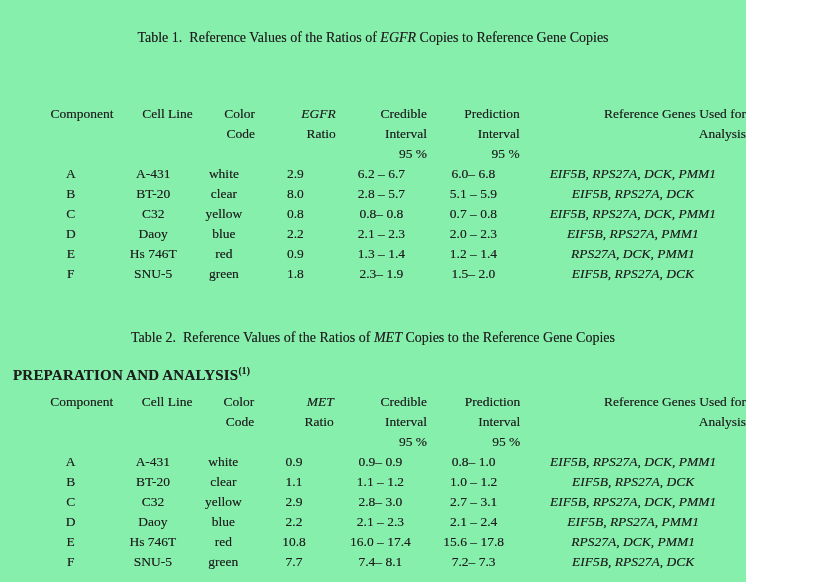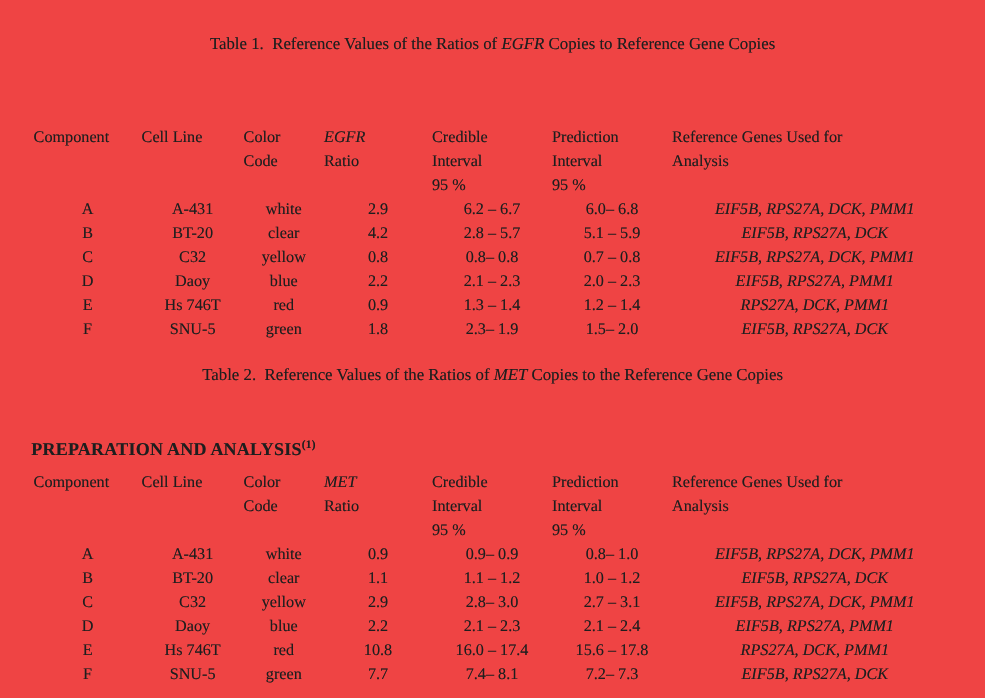--- a/index.html
+++ b/index.html
@@ -1,53 +1,53 @@
 <!DOCTYPE html>
 <html><head>
 <meta charset="utf-8">
 <style>
   html,body{margin:0;padding:0;background:#ffffff;}
   .page{
     position:relative;
-    width:821px;height:582px;
-    background:#ef4444;
+    width:746px;height:582px;
+    background:#86efac;
     color:#1e1e1e;
     font-family:"Liberation Serif", serif;
     overflow:hidden;
     text-shadow:0 0 .5px rgba(40,40,40,.55);
   }
   .table-title{
     position:absolute;left:0;width:100%;
     text-align:center;font-size:14px;line-height:18px;
     white-space:pre;
   }
   #title1{top:29px;}
-  #title2{top:305px;}
+  #title2{top:329px;}
   .section-heading{
-    position:absolute;left:26px;top:366px;
+    position:absolute;left:13px;top:366px;
     font-weight:bold;font-size:15px;letter-spacing:.2px;
   }
   .section-heading sup{font-size:9.5px;font-weight:bold;}
   table.ref{
     position:absolute;left:28px;
     border-collapse:collapse;table-layout:fixed;
     font-size:13.5px;border:none;
   }
   #table1{top:104px;}
   #table2{top:392px;}
   table.ref th{
     font-weight:normal;vertical-align:top;
     padding:0;line-height:20px;text-align:center;
   }
   table.ref td{
     text-align:center;padding:0;
     line-height:20px;height:20px;
     white-space:pre;
   }
-  table.ref th div{text-align:left;white-space:pre;}
+  table.ref th div{text-align:right;white-space:pre;}
 </style>
 </head>
 <body>
 
 <div class="page">
 
   <div class="table-title" id="title1"><span>Table 1.  Reference Values of the Ratios of </span><i>EGFR</i><span> Copies to Reference Gene Copies</span></div>
 
   <table class="ref" id="table1">
     <colgroup>
@@ -98,21 +98,21 @@
           <td>white</td>
           <td>2.9</td>
           <td>6.2 – 6.7</td>
           <td>6.0– 6.8</td>
           <td><i>EIF5B, RPS27A, DCK, PMM1</i></td>
         </tr>
         <tr>
           <td>B</td>
           <td>BT-20</td>
           <td>clear</td>
-          <td>4.2</td>
+          <td>8.0</td>
           <td>2.8 – 5.7</td>
           <td>5.1 – 5.9</td>
           <td><i>EIF5B, RPS27A, DCK</i></td>
         </tr>
         <tr>
           <td>C</td>
           <td>C32</td>
           <td>yellow</td>
           <td>0.8</td>
           <td>0.8– 0.8</td>

